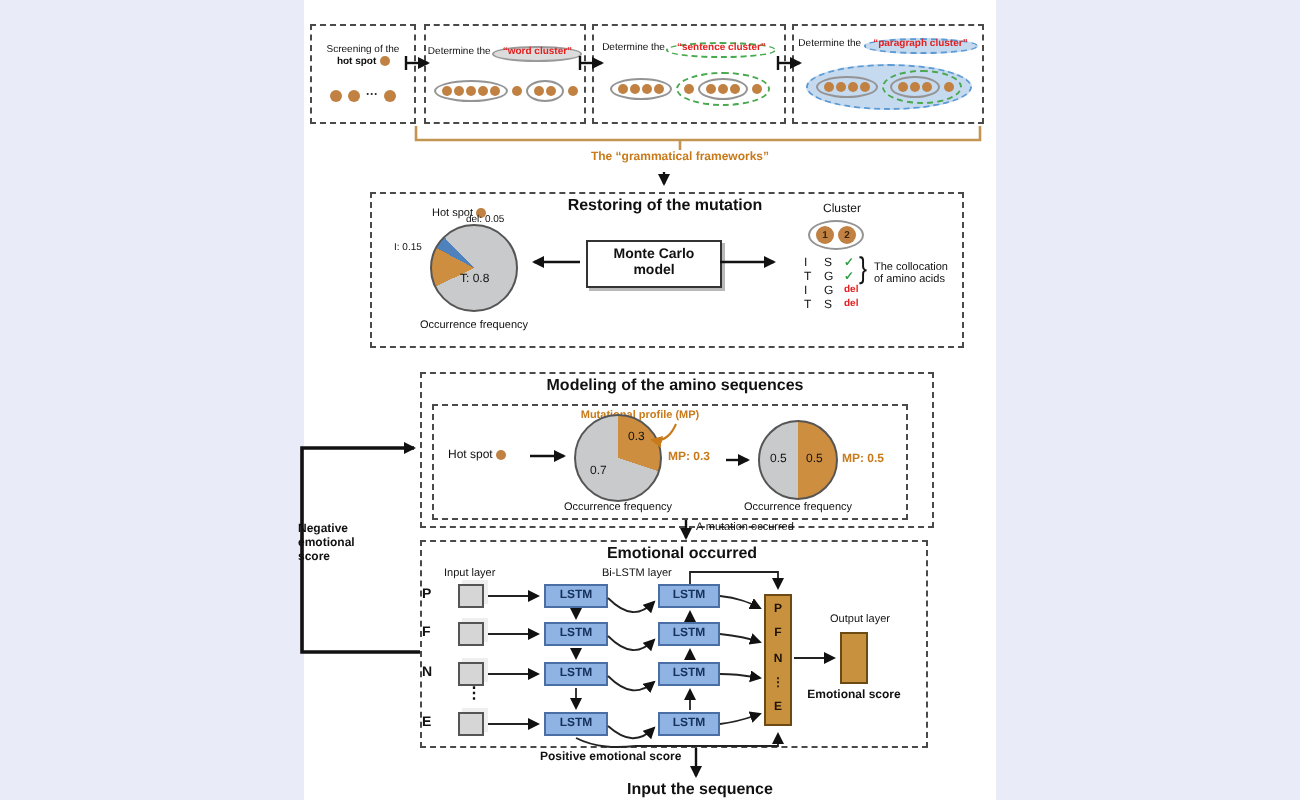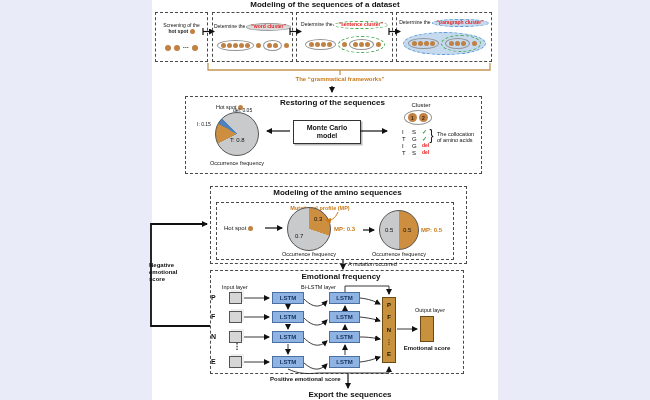--- a/index.html
+++ b/index.html
@@ -44,21 +44,20 @@
   .pairrow{display:flex;gap:0;align-items:center;}
   .pl{width:10px;display:inline-block;}
   svg{position:absolute;left:0;top:0;}
 </style>
 </head>
 <body>
 
 <div class="canvas">
   <div class="paper"></div>
 
-  <div class="abs ctr b f8" style="left:152px;top:1px;width:346px;">Modeling of the sequences of a dataset</div>
 
   <div class="topbox" style="left:155px;width:53px;">
     <div class="ctr f5">
       <div>Screening  of the</div>
       <div><span class="b">hot spot</span>
            <span class="dot sm" style="vertical-align:middle;"></span></div>
     </div>
     <div class="dotrow" style="gap:3px;">
       <span class="dot"></span>
         <span class="dot"></span>
@@ -134,21 +133,21 @@
             </span>
             <span class="dot sm"></span>
           </span>
       </span>
     </div>
   </div>
 
   <div class="abs ctr b f6 org" style="left:245px;top:76px;width:190px;">The “grammatical frameworks”</div>
 
   <div class="abs dashed" style="left:185px;top:96px;width:295px;height:76px;"></div>
-  <div class="abs ctr b f8" style="left:185px;top:99px;width:295px;">Restoring of the sequences</div>
+  <div class="abs ctr b f8" style="left:185px;top:99px;width:295px;">Restoring of the mutation</div>
 
   <div class="abs f55" style="left:216px;top:104px;">
     <span>Hot spot</span>
     <span class="dot sm" style="vertical-align:middle;"></span>
   </div>
   <div class="abs pie" style="left:215px;top:112px;width:44px;height:44px;background:conic-gradient(from 244deg,#cd8e3f 0 54deg,#4f81bd 54deg 72deg,#c9cacb 72deg 360deg);"></div>
   <div class="abs f5" style="left:233px;top:108px;">del: 0.05</div>
   <div class="abs f5" style="left:197px;top:122px;">I: 0.15</div>
   <div class="abs f6" style="left:230px;top:137px;">T: 0.8</div>
   <div class="abs ctr f55" style="left:200px;top:160px;width:74px;">Occurrence frequency</div>
@@ -210,21 +209,21 @@
 
   <div class="abs pie" style="left:379px;top:210px;width:40px;height:40px;background:conic-gradient(from 0deg,#cd8e3f 0 180deg,#c9cacb 180deg 360deg);"></div>
   <div class="abs f6" style="left:385px;top:227px;">0.5</div>
   <div class="abs f6" style="left:403px;top:227px;">0.5</div>
   <div class="abs b f6 org" style="left:421px;top:227px;">MP: 0.5</div>
   <div class="abs ctr f55" style="left:363px;top:251px;width:72px;">Occurrence frequency</div>
 
   <div class="abs f55" style="left:348px;top:261px;">A mutation occurred</div>
 
   <div class="abs dashed" style="left:210px;top:270px;width:252px;height:102px;"></div>
-  <div class="abs ctr b f8" style="left:286px;top:273px;width:110px;">Emotional frequency</div>
+  <div class="abs ctr b f8" style="left:286px;top:273px;width:110px;">Emotional occurred</div>
   <div class="abs f55" style="left:222px;top:284px;">Input layer</div>
   <div class="abs f55" style="left:301px;top:284px;">Bi-LSTM layer</div>
 
   <div class="abs b f7" style="left:211px;top:294px;">P</div>
   <div class="abs b f7" style="left:211px;top:313px;">F</div>
   <div class="abs b f7" style="left:211px;top:333px;">N</div>
   <div class="abs b f7" style="left:211px;top:358px;">E</div>
 
   <div class="abs sq" style="left:229px;top:292px;width:13px;height:12px;"></div>
   <div class="abs sq" style="left:229px;top:311px;width:13px;height:12px;"></div>
@@ -247,21 +246,21 @@
     <span>N</span>
     <span>⋮</span>
     <span>E</span>
   </div>
   <div class="abs ctr f55" style="left:405px;top:307px;width:50px;">Output layer</div>
   <div class="abs obox" style="left:420px;top:316px;width:14px;height:26px;"></div>
   <div class="abs ctr b f6" style="left:396px;top:345px;width:62px;">Emotional score</div>
 
   <div class="abs b f6" style="left:149px;top:262px;width:42px;">Negative emotional score</div>
   <div class="abs b f6" style="left:270px;top:376px;">Positive emotional score</div>
-  <div class="abs ctr b f8" style="left:295px;top:391px;width:110px;">Export the sequences</div>
+  <div class="abs ctr b f8" style="left:295px;top:391px;width:110px;">Input the sequence</div>
 
   <svg width="650" height="400" viewBox="0 0 650 400">
     <defs>
       <marker id="ah" markerWidth="7" markerHeight="7" refX="5" refY="3" orient="auto" markerUnits="userSpaceOnUse">
         <path d="M0,0 L6,3 L0,6 z" fill="#111"></path>
       </marker>
       <marker id="aho" markerWidth="7" markerHeight="7" refX="5" refY="3" orient="auto" markerUnits="userSpaceOnUse">
         <path d="M0,0 L6,3 L0,6 z" fill="#c87a1a"></path>
       </marker>
     </defs>

